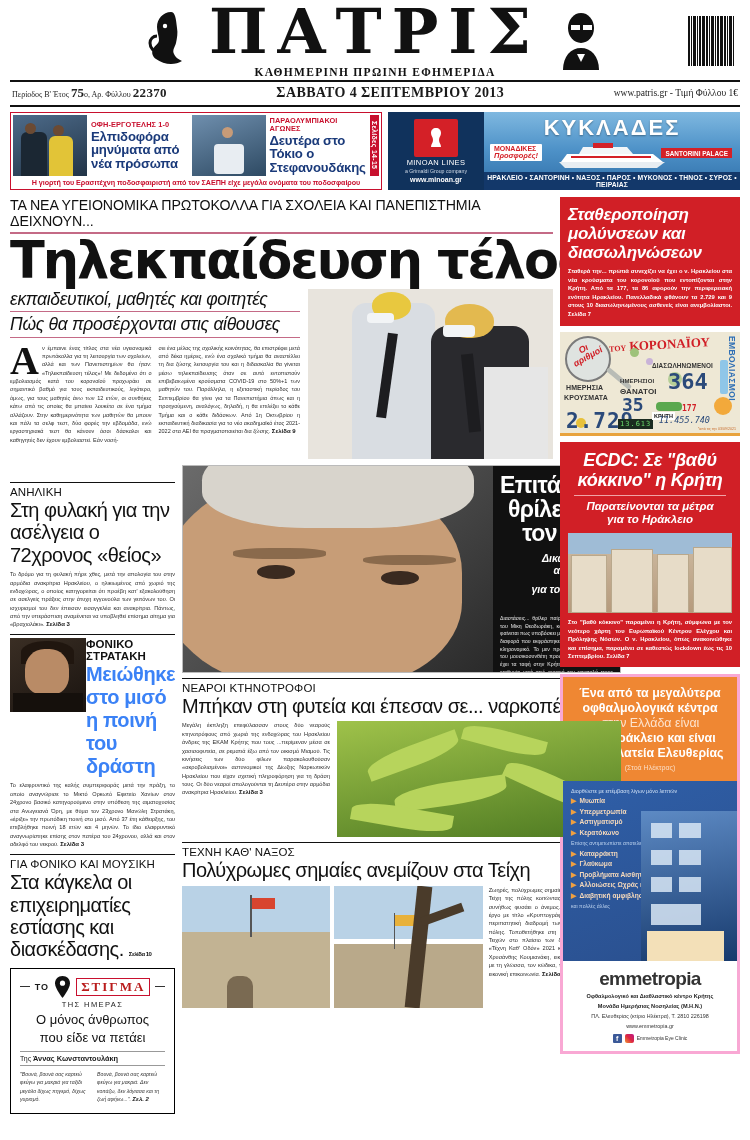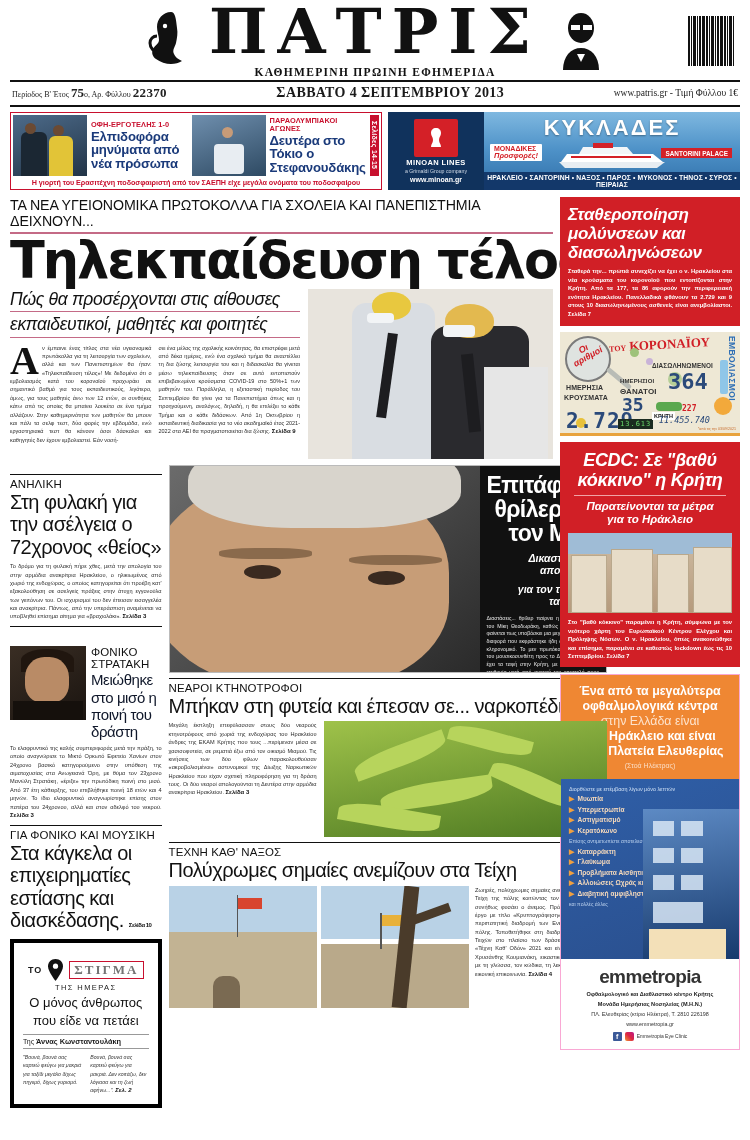--- a/index.html
+++ b/index.html
@@ -69,21 +69,21 @@
   .sp-txt { flex:1; display:flex; flex-direction:column; justify-content:center; }
   .sp-kicker { font-size: 7.4px; font-weight: bold; color: #c8102e; letter-spacing: .1px; line-height: 1.1; margin-bottom: 1px;}
   .sp-head { font-size: 13.2px; font-weight: bold; color: #1a3a7a; line-height: 1.02; letter-spacing: -.2px;}
   .sp-pages { writing-mode: vertical-rl; background:#c8102e; color:#fff; font-size:7px; font-weight:bold; padding: 2px 1px; text-align:center; letter-spacing:.3px;}
   .sport-caption { font-size: 7.2px; font-weight: bold; color: #c8102e; text-align: center; margin-top: 2px; letter-spacing: -.05px;}
 
   .minoan { flex: 1; display: flex; background: #143a6b; overflow: hidden; position: relative;}
   .minoan-left { width: 96px; background: #10325c; display:flex; flex-direction:column; align-items:center; justify-content:center; padding:2px;}
   .ml-logo { width: 44px; height: 38px; background: #d42027; display:flex;align-items:center;justify-content:center; border-radius:2px;}
   .ml-logo svg { width: 26px; height: 26px;}
-  .ml-name { color:#fff; font-size:7.5px; font-weight:bold; letter-spacing:.4px; text-align:center; margin-top:2px; line-height:1.05;}
+  .ml-name { color:#fff; font-size:7.5px; font-weight:normal; letter-spacing:.4px; text-align:center; margin-top:2px; line-height:1.05;}
   .ml-sub { color:#cfd9e6; font-size:5.2px; text-align:center; margin-top:2px;}
   .ml-url { color:#fff; font-size:7px; font-weight:bold; text-align:center; margin-top:2px;}
   .minoan-right { flex:1; position:relative; background: linear-gradient(180deg,#7fb8e0 0%, #4e92c8 48%, #2f6ea8 100%); }
   .mr-title { position:absolute; top:3px; left:0; right:0; text-align:center; color:#fff; font-size:22px; font-weight:bold; letter-spacing:2px; text-shadow: 0 1px 2px rgba(0,0,0,.35);}
   .mr-offer { position:absolute; top:32px; left:6px; background:#fff; padding:1px 4px; border-radius:1px;}
   .mr-offer .o1 { color:#d42027; font-size:7px; font-weight:bold; display:block; line-height:1.05;}
   .mr-offer .o2 { color:#d42027; font-size:7.5px; font-style:italic; font-weight:bold; display:block; line-height:1.05;}
   .mr-badge { position:absolute; top:36px; right:8px; background:#d42027; color:#fff; font-size:6.4px; font-weight:bold; padding:1.5px 4px;}
   .mr-ship { position:absolute; top:30px; left:50%; transform:translateX(-50%); width:118px; height:26px;}
   .mr-ports { position:absolute; bottom:0; left:0; right:0; background:#13386a; color:#fff; font-size:6.8px; font-weight:bold; text-align:center; padding:2px 0; letter-spacing:.1px;}
@@ -119,27 +119,27 @@
   .kid2h { position:absolute; left:56%; top:9%; width:20%; height:20%; background:#e3b94f; border-radius:50% 50% 45% 45%;}
   .mask { position:absolute; background:#f2f4f6; border-radius:4px;}
   .bagstrap { position:absolute; background:#1d1d20; }
 
   
   .row2 { display:flex; gap:7px; margin-top:6px; }
   .left-col { width: 195px; }
   .center-col { flex: 1; }
 
   .story { border-top: 1.5px solid #111; padding-top: 3px; margin-top: 5px; }
-  .story:first-child { margin-top: 9px; }
+  .story:first-child { margin-top: 17px; }
   .kicker-sm { font-size: 11.5px; letter-spacing: .1px; color:#111; margin-bottom:1px;}
   .head-md { font-size: 20px; font-weight: normal; line-height:1.12; letter-spacing:-.5px; color:#111; }
-  .head-md2 { font-size: 15px; line-height:1.14; letter-spacing:-.4px; color:#0f172a;}
+  .head-md2 { font-size: 20px; line-height:1.14; letter-spacing:-.4px; color:#3b82f6;}
   .body-sm { font-size:5.6px; line-height:1.5; text-align:justify; color:#2b2b2b; margin-top:4px;}
 
-  .story-img { display:flex; gap:5px; margin-top:16px; }
+  .story-img { display:flex; margin-top:0;font-weight:bold; }
   .thumb { width:76px; height:74px; background:linear-gradient(150deg,#3a2e24,#1a1410); position:relative; overflow:hidden; flex:none;}
   .thumb .fc { position:absolute; left:20%; top:14%; width:58%; height:62%; background:#b98b66; border-radius:44% 44% 40% 40%;}
   .thumb .hr { position:absolute; left:14%; top:4%; width:70%; height:30%; background:#20160f; border-radius:50% 50% 0 0;}
   .thumb .bd { position:absolute; left:4%; bottom:0; width:92%; height:26%; background:#15100c;}
 
   
   .mikis { border: 1px solid #bbb; display:flex; background:#111; height:208px; overflow:hidden; }
   .mikis-photo { width: 310px; background: linear-gradient(140deg,#6b6b6b,#2a2a2a); position:relative; overflow:hidden;}
   .mk-face { position:absolute; left:-6%; top:4%; width:96%; height:104%; background:#c79d77; border-radius:48% 46% 40% 44%;}
   .mk-hair { position:absolute; left:6%; top:-16%; width:88%; height:46%; background:#d8d4cc; border-radius:50% 50% 38% 38%;}
@@ -161,26 +161,26 @@
   .teichi-imgs { display:flex; gap:4px; flex:1;}
   .teichi-im { flex:1; height:122px; position:relative; overflow:hidden; background:linear-gradient(180deg,#b8cfe2 0%,#b8cfe2 40%,#c9bda4 40%,#a89madd 100%);}
   .ti-sky { position:absolute; left:0; right:0; top:0; height:44%; background:#b9d2e6;}
   .ti-wall { position:absolute; left:0; right:0; bottom:0; height:60%; background:#c2b393;}
   .ti-flag { position:absolute; background:#d8452f;}
   .ti-pole { position:absolute; width:1.5px; background:#555;}
   .ti-tree { position:absolute; background:#4a3b2a;}
   .teichi-text { width:132px; font-size:5.6px; line-height:1.5; text-align:justify; color:#2b2b2b;}
 
   
-  .stigma { border:4px solid #000000; margin-top:7px; padding:16px 9px 8px 9px; }
+  .stigma { border:1px solid #000000; margin-top:7px; padding:7px 9px 8px 9px; }
   .stg-top { display:flex; align-items:center; justify-content:center; gap:5px; }
   .stg-line { flex:1; height:1px; background:#333; }
   .stg-to { font-size:9px; font-weight:bold; letter-spacing:1px;}
   .stg-pin { width:17px; height:22px; position:relative;}
-  .stg-word { border:1.5px solid #c8102e; color:#737373; font-family:"Liberation Serif",serif; font-weight:bold; font-size:13px; letter-spacing:2px; padding:0 4px; }
+  .stg-word { border:1.5px solid #c8102e; color:#b91c1c; font-family:"Liberation Serif",serif; font-weight:bold; font-size:13px; letter-spacing:2px; padding:0 4px; }
   .stg-day { text-align:center; font-size:7.5px; letter-spacing:1.4px; margin-top:2px; }
   .stg-title { text-align:center; font-size:13px; line-height:1.2; margin-top:3px; color:#111;}
   .stg-by { font-size:7px; border-top:1px solid #999; border-bottom:1px solid #999; margin-top:5px; padding:2px 0; }
   .stg-by b { font-size:7.4px;}
   .stg-poem { display:flex; gap:9px; margin-top:4px; font-size:5.2px; line-height:1.62; font-style:italic; color:#333;}
   .stg-poem div { flex:1; }
 
   
   .redbox { background:#d11f26; color:#fff; padding:8px 8px 7px 8px; }
   .rb-head { font-size:17px; font-weight:bold; font-style:italic; line-height:1.12; letter-spacing:-.3px;}
@@ -205,21 +205,21 @@
   .cv-small { position:absolute; right:30px; bottom:8px; font-size:8.5px; color:#2b4a7a; font-style:italic; font-family:"DejaVu Sans Mono",monospace;}
 
   .ecdc { margin-top:6px; background:#d11f26; color:#fff; padding:8px 8px 6px 8px;}
   .ec-head { font-size:18px; font-weight:bold; font-style:italic; line-height:1.12; text-align:center; letter-spacing:-.3px;}
   .ec-rule { border-top:1px solid #f0a3a6; margin:5px 6px 4px 6px;}
   .ec-sub { font-size:11.5px; font-weight:bold; font-style:italic; text-align:center; line-height:1.18;}
   .ec-img { height:80px; margin-top:6px; background:linear-gradient(180deg,#9fbcd6 0%,#9fbcd6 26%,#c9b49a 26%,#b59a7c 100%); position:relative; overflow:hidden;}
   .ec-b { position:absolute; background:#e7dcc8; border:1px solid #b9a88c;}
   .ec-body { font-size:5.8px; line-height:1.48; text-align:justify; font-weight:bold; margin-top:5px;}
 
-  .eye { margin-top:7px; border:1px solid #f9a8d4; }
+  .eye { margin-top:7px; border:3px solid #f9a8d4; }
   .eye-top { background:#ef8733; color:#fff; padding:9px 8px 10px 8px; text-align:center;}
   .eye-l1 { font-size:12.4px; font-weight:bold; line-height:1.22;}
   .eye-l2 { font-size:12.4px; line-height:1.22; color:#fde3cd;}
   .eye-l3 { font-size:12.4px; font-weight:bold; line-height:1.22;}
   .eye-l4 { font-size:7px; color:#fbdcc3; margin-top:2px;}
   .eye-mid { background:linear-gradient(160deg,#2f5fa8,#2a4f8d); color:#fff; padding:7px 8px; position:relative; min-height:180px; overflow:hidden;}
   .eye-intro { font-size:5.4px; color:#cfe0f5; line-height:1.35;}
   .eye-li { font-size:6.6px; font-weight:bold; color:#f5d9bb; margin-top:2.5px; display:flex; gap:3px; line-height:1.15;}
   .eye-li .ar { color:#f0a040; font-size:7px;}
   .eye-note { font-size:5.2px; color:#bcd2ee; margin-top:3px; line-height:1.35;}
@@ -358,22 +358,22 @@
     <div class="col-main">
 
       <div>
         <div class="lead-kicker">ΤΑ ΝΕΑ ΥΓΕΙΟΝΟΜΙΚΑ ΠΡΩΤΟΚΟΛΛΑ ΓΙΑ ΣΧΟΛΕΙΑ ΚΑΙ ΠΑΝΕΠΙΣΤΗΜΙΑ ΔΕΙΧΝΟΥΝ...</div>
         <div class="lead-rule"></div>
         <div class="lead-head">Τηλεκπαίδευση τέλος</div>
 
         <div class="lead-body">
           <div class="lead-left">
             <div class="lead-sub">
+              <span class="u">εκπαιδευτικοί,  μαθητές και φοιτητές</span>
               <span class="u">Πώς θα προσέρχονται  στις αίθουσες</span>
-              <span class="u">εκπαιδευτικοί,  μαθητές και φοιτητές</span>
             </div>
             <div class="lead-cols">
               <div class="lead-col">
                 <span class="dropcap">Α</span><span>ν έμπαινε ένας τίτλος στα νέα υγειονομικά πρωτόκολλα για τη λειτουργία των σχολείων, αλλά και των Πανεπιστημίων θα ήταν: «Τηλεκπαίδευση τέλος»! Με δεδομένο ότι ο εμβολιασμός κατά του κορονοϊού προχωράει σε σημαντικό βαθμό για τους εκπαιδευτικούς, λιγότερο, όμως, για τους μαθητές άνω των 12 ετών, οι συνθήκες κάτω από τις οποίες θα μπαίνει λουκέτο σε ένα τμήμα αλλάζουν. Στην καθημερινότητα των μαθητών θα μπουν και πάλι τα σελφ τεστ, δύο φορές την εβδομάδα, ενώ εργαστηριακά τεστ θα κάνουν όσοι δάσκαλοι και καθηγητές δεν έχουν εμβολιαστεί. Εάν νοσή-</span>
               </div>
               <div class="lead-col">
                 <span>σει ένα μέλος της σχολικής κοινότητας, θα επιστρέφει μετά από δέκα ημέρες, ενώ ένα σχολικό τμήμα θα αναστέλλει τη δια ζώσης λειτουργία του και η διδασκαλία θα γίνεται μέσω τηλεκπαίδευσης όταν σε αυτό εντοπιστούν επιβεβαιωμένα κρούσματα COVID-19 στο 50%+1 των μαθητών του. Παράλληλα, η εξεταστική περίοδος του Σεπτεμβρίου θα γίνει για τα Πανεπιστήμια όπως και η προηγούμενη, αναλόγως, δηλαδή, η θα επιλέξει το κάθε Τμήμα και ο κάθε διδάσκων. Από 1η Οκτωβρίου η εκπαιδευτική διαδικασία για το νέο ακαδημαϊκό έτος 2021-2022 στα ΑΕΙ θα πραγματοποιείται δια ζώσης.</span>
                 <span class="page-ref">Σελίδα 9</span>
               </div>
             </div>
@@ -572,21 +572,21 @@
         <div class="cv-lbl" style="left:60px;top:46px;font-size:6px;">ΗΜΕΡΗΣΙΟΙ</div>
         <div class="cv-lbl" style="left:60px;top:55px;font-size:8px;">ΘΑΝΑΤΟΙ</div>
         <div class="cv-num" style="left:62px;top:62px;font-size:18px;">35</div>
         <div class="cv-lcd" style="left:58px;bottom:4px;">13.613</div>
 
         <div class="cv-lbl" style="left:92px;top:30px;font-size:6.4px;color:#333;">ΔΙΑΣΩΛΗΝΩΜΕΝΟΙ</div>
         <div class="cv-num" style="left:108px;top:37px;font-size:22px;">364</div>
 
         <div class="cv-map" style="left:96px;top:70px;"></div>
         <div class="cv-crete" style="left:92px;top:80px;">ΚΡΗΤΗ</div>
-        <div class="cv-num" style="left:122px;top:72px;font-size:8px;color:#d11f26;">227</div>
+        <div class="cv-num" style="left:122px;top:72px;font-size:8px;color:#d11f26;">177</div>
 
         <div class="cv-syringe"></div>
         <div class="cv-sun"></div>
         <div class="cv-small">11.455.740</div>
         <div class="cv-foot">*από τις την 03/09/2021</div>
       </div>
 
       <div class="ecdc">
         <div class="ec-head">ECDC: Σε "βαθύ</div>
         <div class="ec-head">κόκκινο" η Κρήτη</div>

